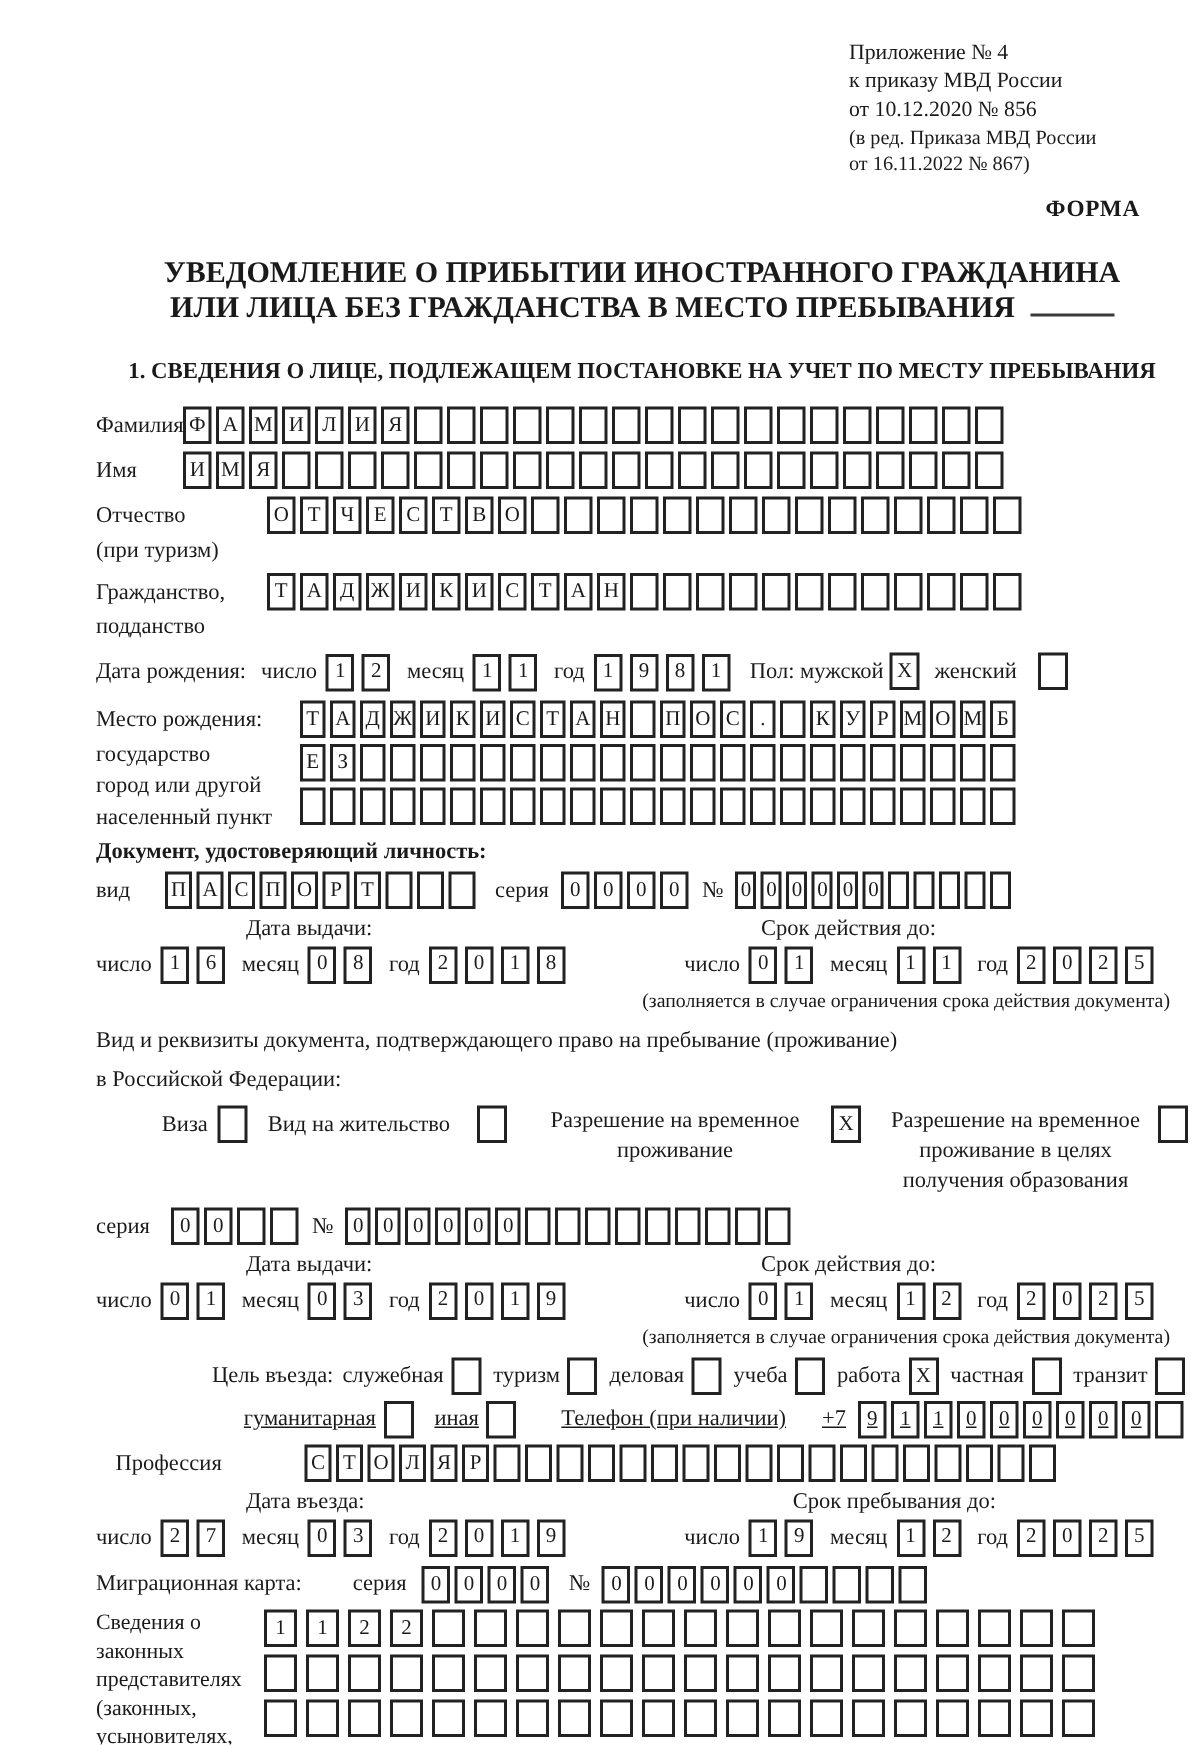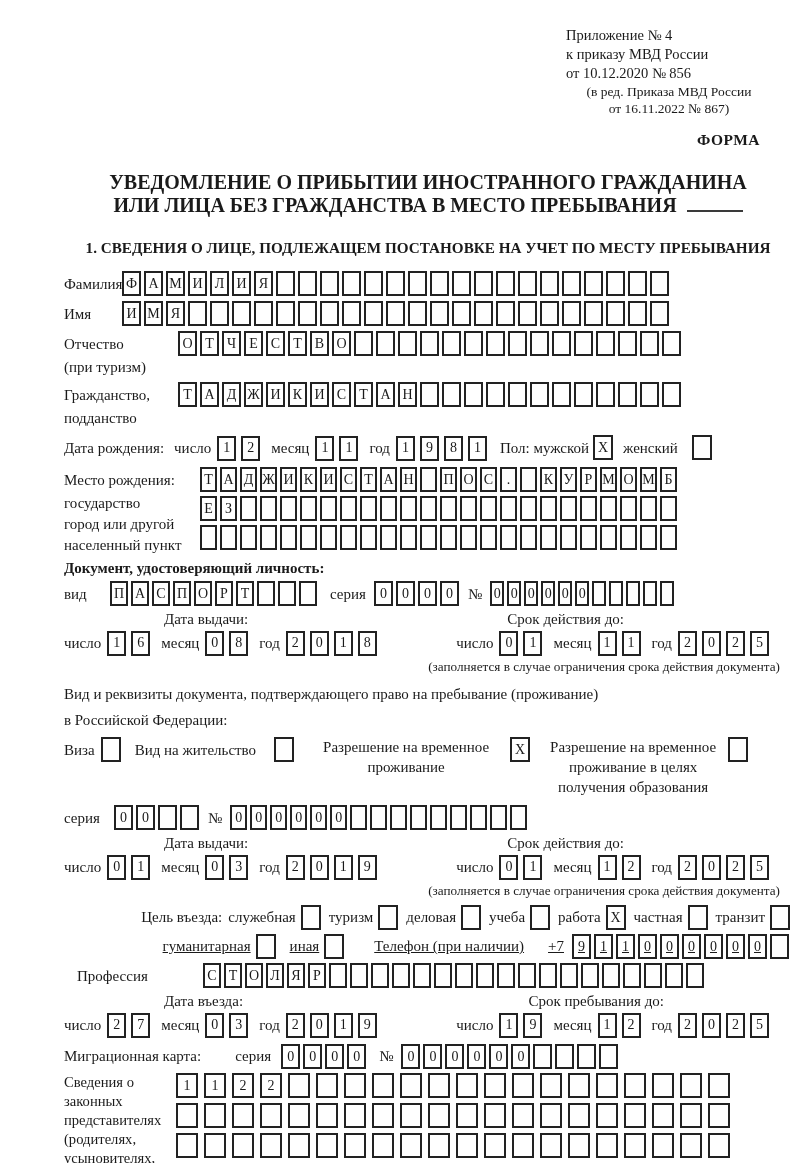--- a/index.html
+++ b/index.html
@@ -8,21 +8,21 @@
     width: 800px; height: 1163px; overflow: hidden;
     color: #1a1a1a;
     font-family: "Liberation Serif", "DejaVu Serif", serif;
     font-size: 15px;
   }
   .page { padding: 26px 8px 0 64px; position: relative; height: 100%; }
 
   
   .hdr { margin-left: auto; width: 206px; margin-right: 20px; }
   .hdr .hline { font-size: 14.5px; line-height: 19px; }
-  .hdr .hsmall { font-size: 13.5px; line-height: 17px; text-align: center; }
+  .hdr .hsmall { font-size: 13.5px; line-height: 17px; }
   .forma { text-align: right; margin-right: 32px; margin-top: 14px; font-weight: bold; font-size: 15.5px; letter-spacing: .5px; }
 
   .title { text-align: center; font-weight: bold; font-size: 20px; line-height: 23px; margin-top: 22px; }
   .useg { display: inline-block; width: 56px; border-bottom: 2.5px solid #3a3a3a; height: 14px; margin-left: 10px; }
   .sec { text-align: center; font-weight: bold; font-size: 15.2px; margin-top: 22px; margin-bottom: 14px; }
 
   .row { display: flex; align-items: flex-start; margin-bottom: 4px; }
   .lbl { flex: none; line-height: 26px; }
   .lblcol { flex: none; }
   .lblcol div { line-height: 21px; }
@@ -58,21 +58,21 @@
 
   .dates-head { display: flex; margin-top: 2px; }
   .dh-left { margin-left: 100px; }
   .dh-right { margin-left: auto; margin-right: 168px; }
   .dates-row { display: flex; margin-top: 2px; margin-bottom: 2px; }
   .dg-right { margin-left: auto; margin-right: 18px; }
   .footnote { text-align: right; font-size: 13.2px; padding-right: 12px; margin-bottom: 6px; line-height: 17px; }
 
   .intro { line-height: 26px; }
 
-  .resrow { display: flex; align-items: flex-start; margin-top: 4px; margin-bottom: 8px; }
+  .resrow { display: flex; align-items: flex-start; margin-top: 4px; margin-bottom: 8px; justify-content: flex-end; }
   .resitem { display: flex; align-items: flex-start; }
   .resitem .rlabel { line-height: 20px; }
   .resitem .rlabel.inline { line-height: 26px; }
   .resitem.c3 .rlabel { width: 196px; text-align: center; }
   .resitem.c4 .rlabel { width: 178px; text-align: center; }
   .resrow .cbox { margin-left: 6px; margin-right: 14px; }
 
   .purrow { display: flex; align-items: center; margin-bottom: 4px; justify-content: flex-end; }
   .purrow .plabel { margin-left: 6px; white-space: nowrap; }
   .purrow .plabel:first-child { margin-left: 0; }
@@ -670,21 +670,21 @@
         <span class="cell"></span>
         <span class="cell"></span>
       </span>
   </div>
 
   <div class="legal">
     <div class="lblcol w112">
       <div>Сведения о</div>
       <div>законных</div>
       <div>представителях</div>
-      <div>(родителях,</div>
+      <div>(законных,</div>
       <div>усыновителях,</div>
 
     </div>
     <div class="cellcol">
       <div class="cells wide">
           <span class="cell">1</span>
           <span class="cell">1</span>
           <span class="cell">2</span>
           <span class="cell">2</span>
           <span class="cell"></span>

